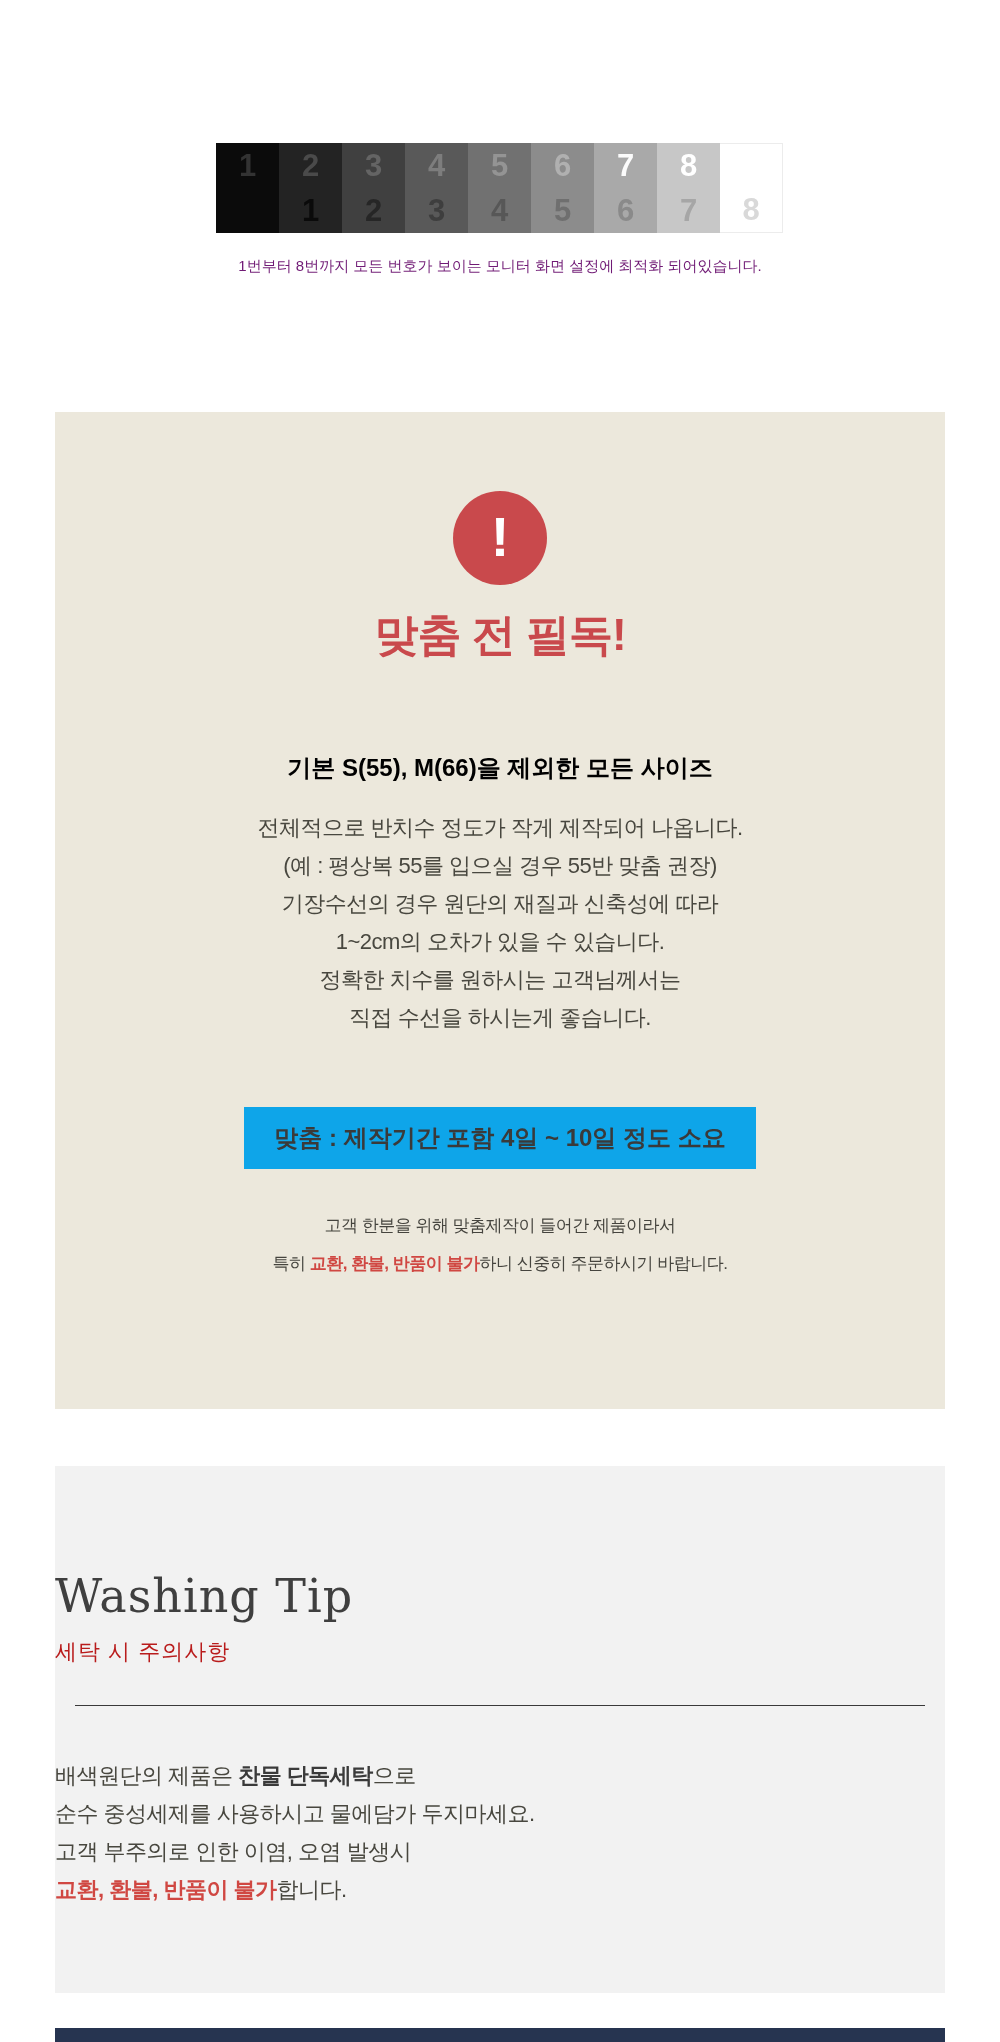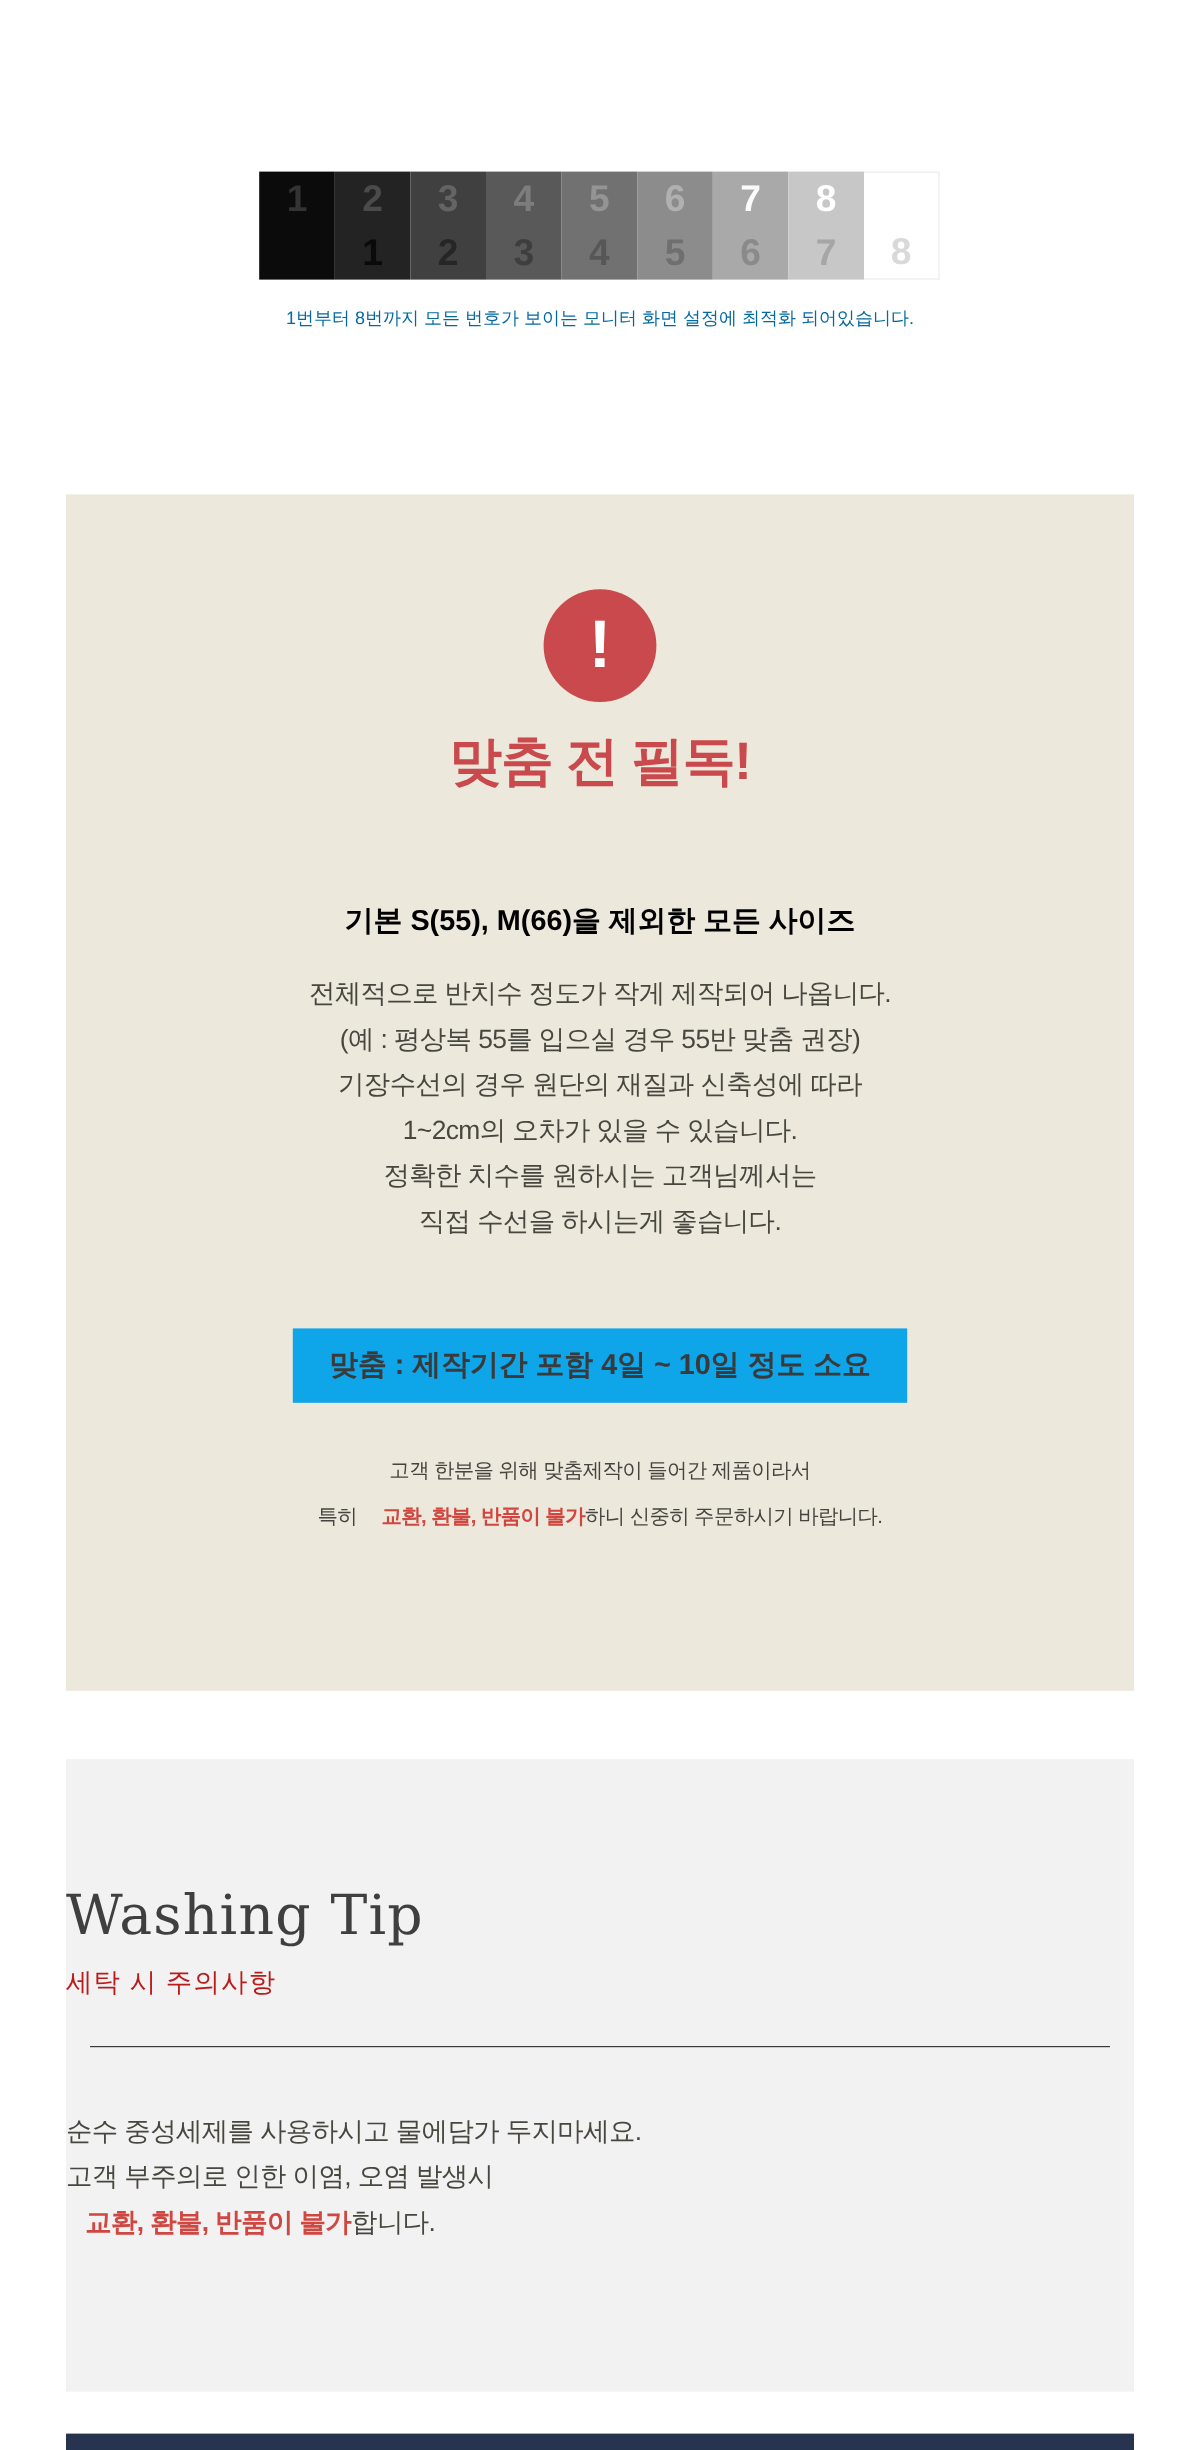--- a/index.html
+++ b/index.html
@@ -38,21 +38,21 @@
     font-weight: bold;
   }
   .calib-caption {
     position: absolute;
     left: 0;
     top: 255px;
     width: 1000px;
     text-align: center;
     font-size: 15px;
     line-height: 22px;
-    color: #0369a1;
+    color: #701a75;
   }
 
   
   .notice-box {
     position: absolute;
     left: 55px;
     top: 412px;
     width: 890px;
     height: 997px;
     background: #ece8dc;
@@ -102,21 +102,21 @@
     font-weight: bold;
     color: #3a3a3a;
   }
   .notice-closing {
     margin-top: 38px;
     font-size: 17px;
     line-height: 38px;
     color: #45443e;
     letter-spacing: -0.5px;
   }
-  .red-strong { color: #d04742; font-weight: bold; margin-left: 16px; }
+  .red-strong { color: #d04742; font-weight: bold; }
 
   
   .washing-box {
     position: absolute;
     left: 55px;
     top: 1466px;
     width: 890px;
     height: 527px;
     background: #f2f2f2;
     text-align: left;
@@ -232,20 +232,21 @@
       <div>고객 한분을 위해 맞춤제작이 들어간 제품이라서</div>
       <div><span>특히 </span><span class="red-strong">교환, 환불, 반품이 불가</span><span>하니 신중히 주문하시기 바랍니다.</span></div>
     </div>
   </div>
 
   <div class="washing-box">
     <div class="washing-title">Washing Tip</div>
     <div class="washing-subtitle">세탁 시 주의사항</div>
     <hr class="washing-divider">
     <div class="washing-body">
+      <div><span>배색원단의 제품은 </span><span class="bold-dark">찬물 단독세탁</span><span>으로</span></div>
       <div>순수 중성세제를 사용하시고 물에담가 두지마세요.</div>
       <div>고객 부주의로 인한 이염, 오염 발생시</div>
       <div><span class="red-strong">교환, 환불, 반품이 불가</span><span>합니다.</span></div>
     </div>
   </div>
 
   <div class="bottom-bar"></div>
 
 </div>
 

